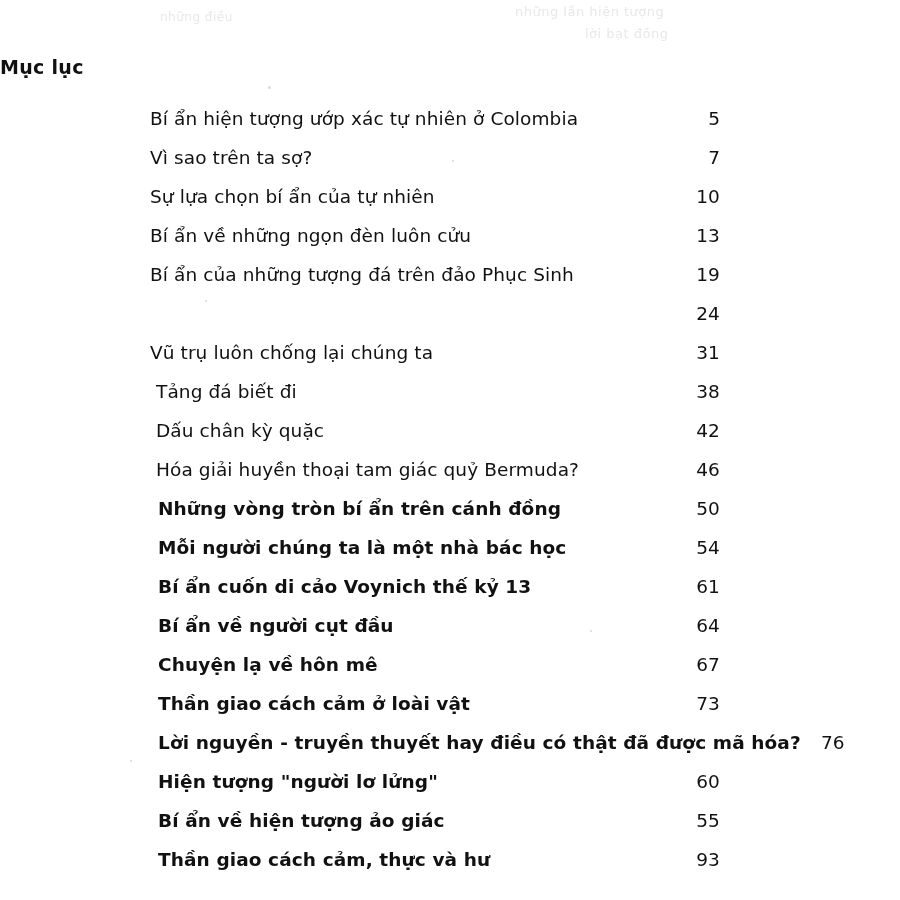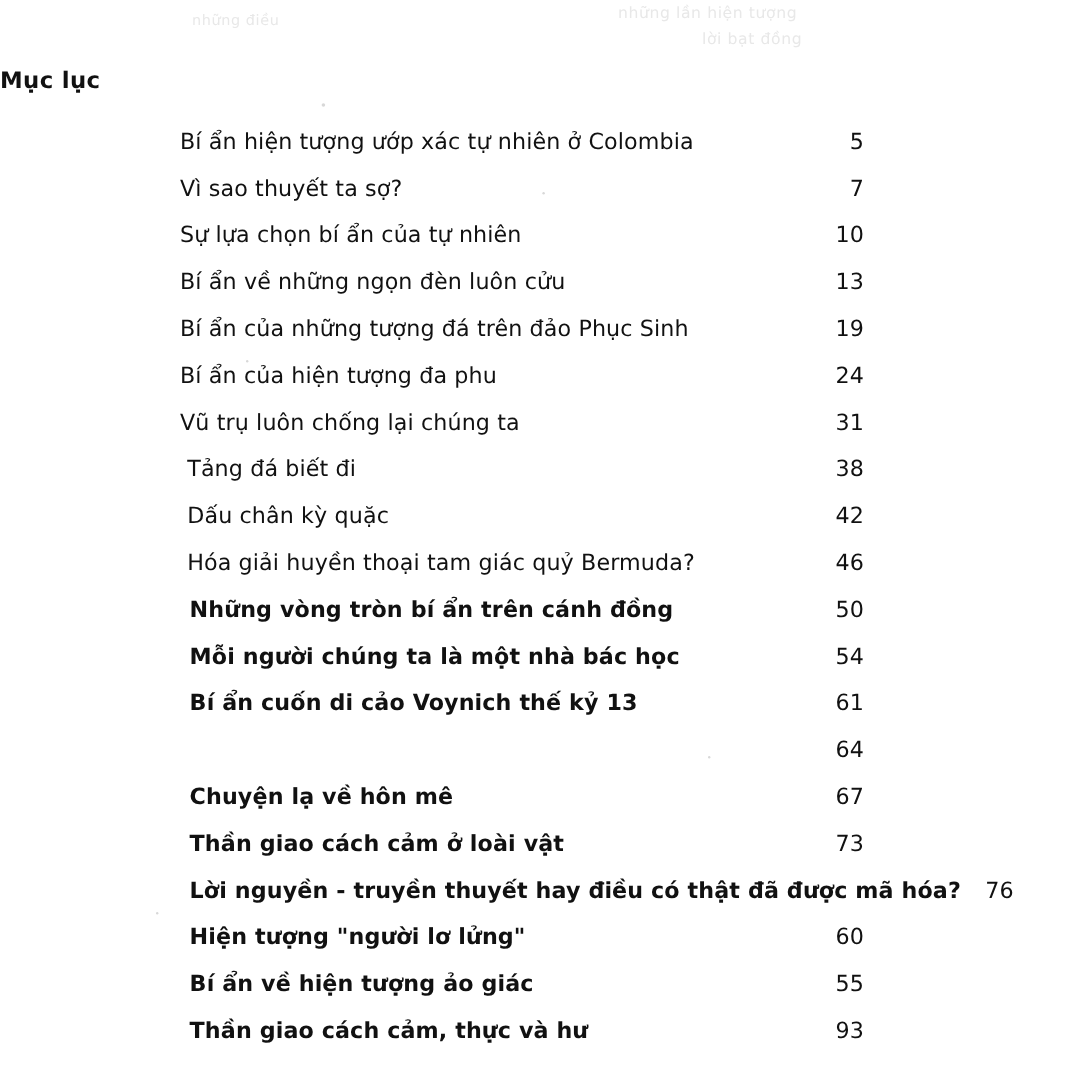--- a/index.html
+++ b/index.html
@@ -109,21 +109,21 @@
 
   <div class="toc-list">
 
     <div class="toc-row">
       <span class="toc-label">Bí ẩn hiện tượng ướp xác tự nhiên ở Colombia</span>
       <span class="toc-spacer"></span>
       <span class="toc-page">5</span>
     </div>
 
     <div class="toc-row">
-      <span class="toc-label">Vì sao thuyết ta sợ?</span>
+      <span class="toc-label">Vì sao trên ta sợ?</span>
       <span class="toc-spacer"></span>
       <span class="toc-page">7</span>
     </div>
 
     <div class="toc-row">
       <span class="toc-label">Sự lựa chọn bí ẩn của tự nhiên</span>
       <span class="toc-spacer"></span>
       <span class="toc-page">10</span>
     </div>
 
@@ -133,21 +133,20 @@
       <span class="toc-page">13</span>
     </div>
 
     <div class="toc-row">
       <span class="toc-label">Bí ẩn của những tượng đá trên đảo Phục Sinh</span>
       <span class="toc-spacer"></span>
       <span class="toc-page">19</span>
     </div>
 
     <div class="toc-row">
-      <span class="toc-label">Bí ẩn của hiện tượng đa phu</span>
       <span class="toc-spacer"></span>
       <span class="toc-page">24</span>
     </div>
 
     <div class="toc-row">
       <span class="toc-label">Vũ trụ luôn chống lại chúng ta</span>
       <span class="toc-spacer"></span>
       <span class="toc-page">31</span>
     </div>
 
@@ -181,20 +180,21 @@
       <span class="toc-page">54</span>
     </div>
 
     <div class="toc-row">
       <span class="toc-label">Bí ẩn cuốn di cảo Voynich thế kỷ 13</span>
       <span class="toc-spacer"></span>
       <span class="toc-page">61</span>
     </div>
 
     <div class="toc-row">
+      <span class="toc-label">Bí ẩn về người cụt đầu</span>
       <span class="toc-spacer"></span>
       <span class="toc-page">64</span>
     </div>
 
     <div class="toc-row">
       <span class="toc-label">Chuyện lạ về hôn mê</span>
       <span class="toc-spacer"></span>
       <span class="toc-page">67</span>
     </div>
 

